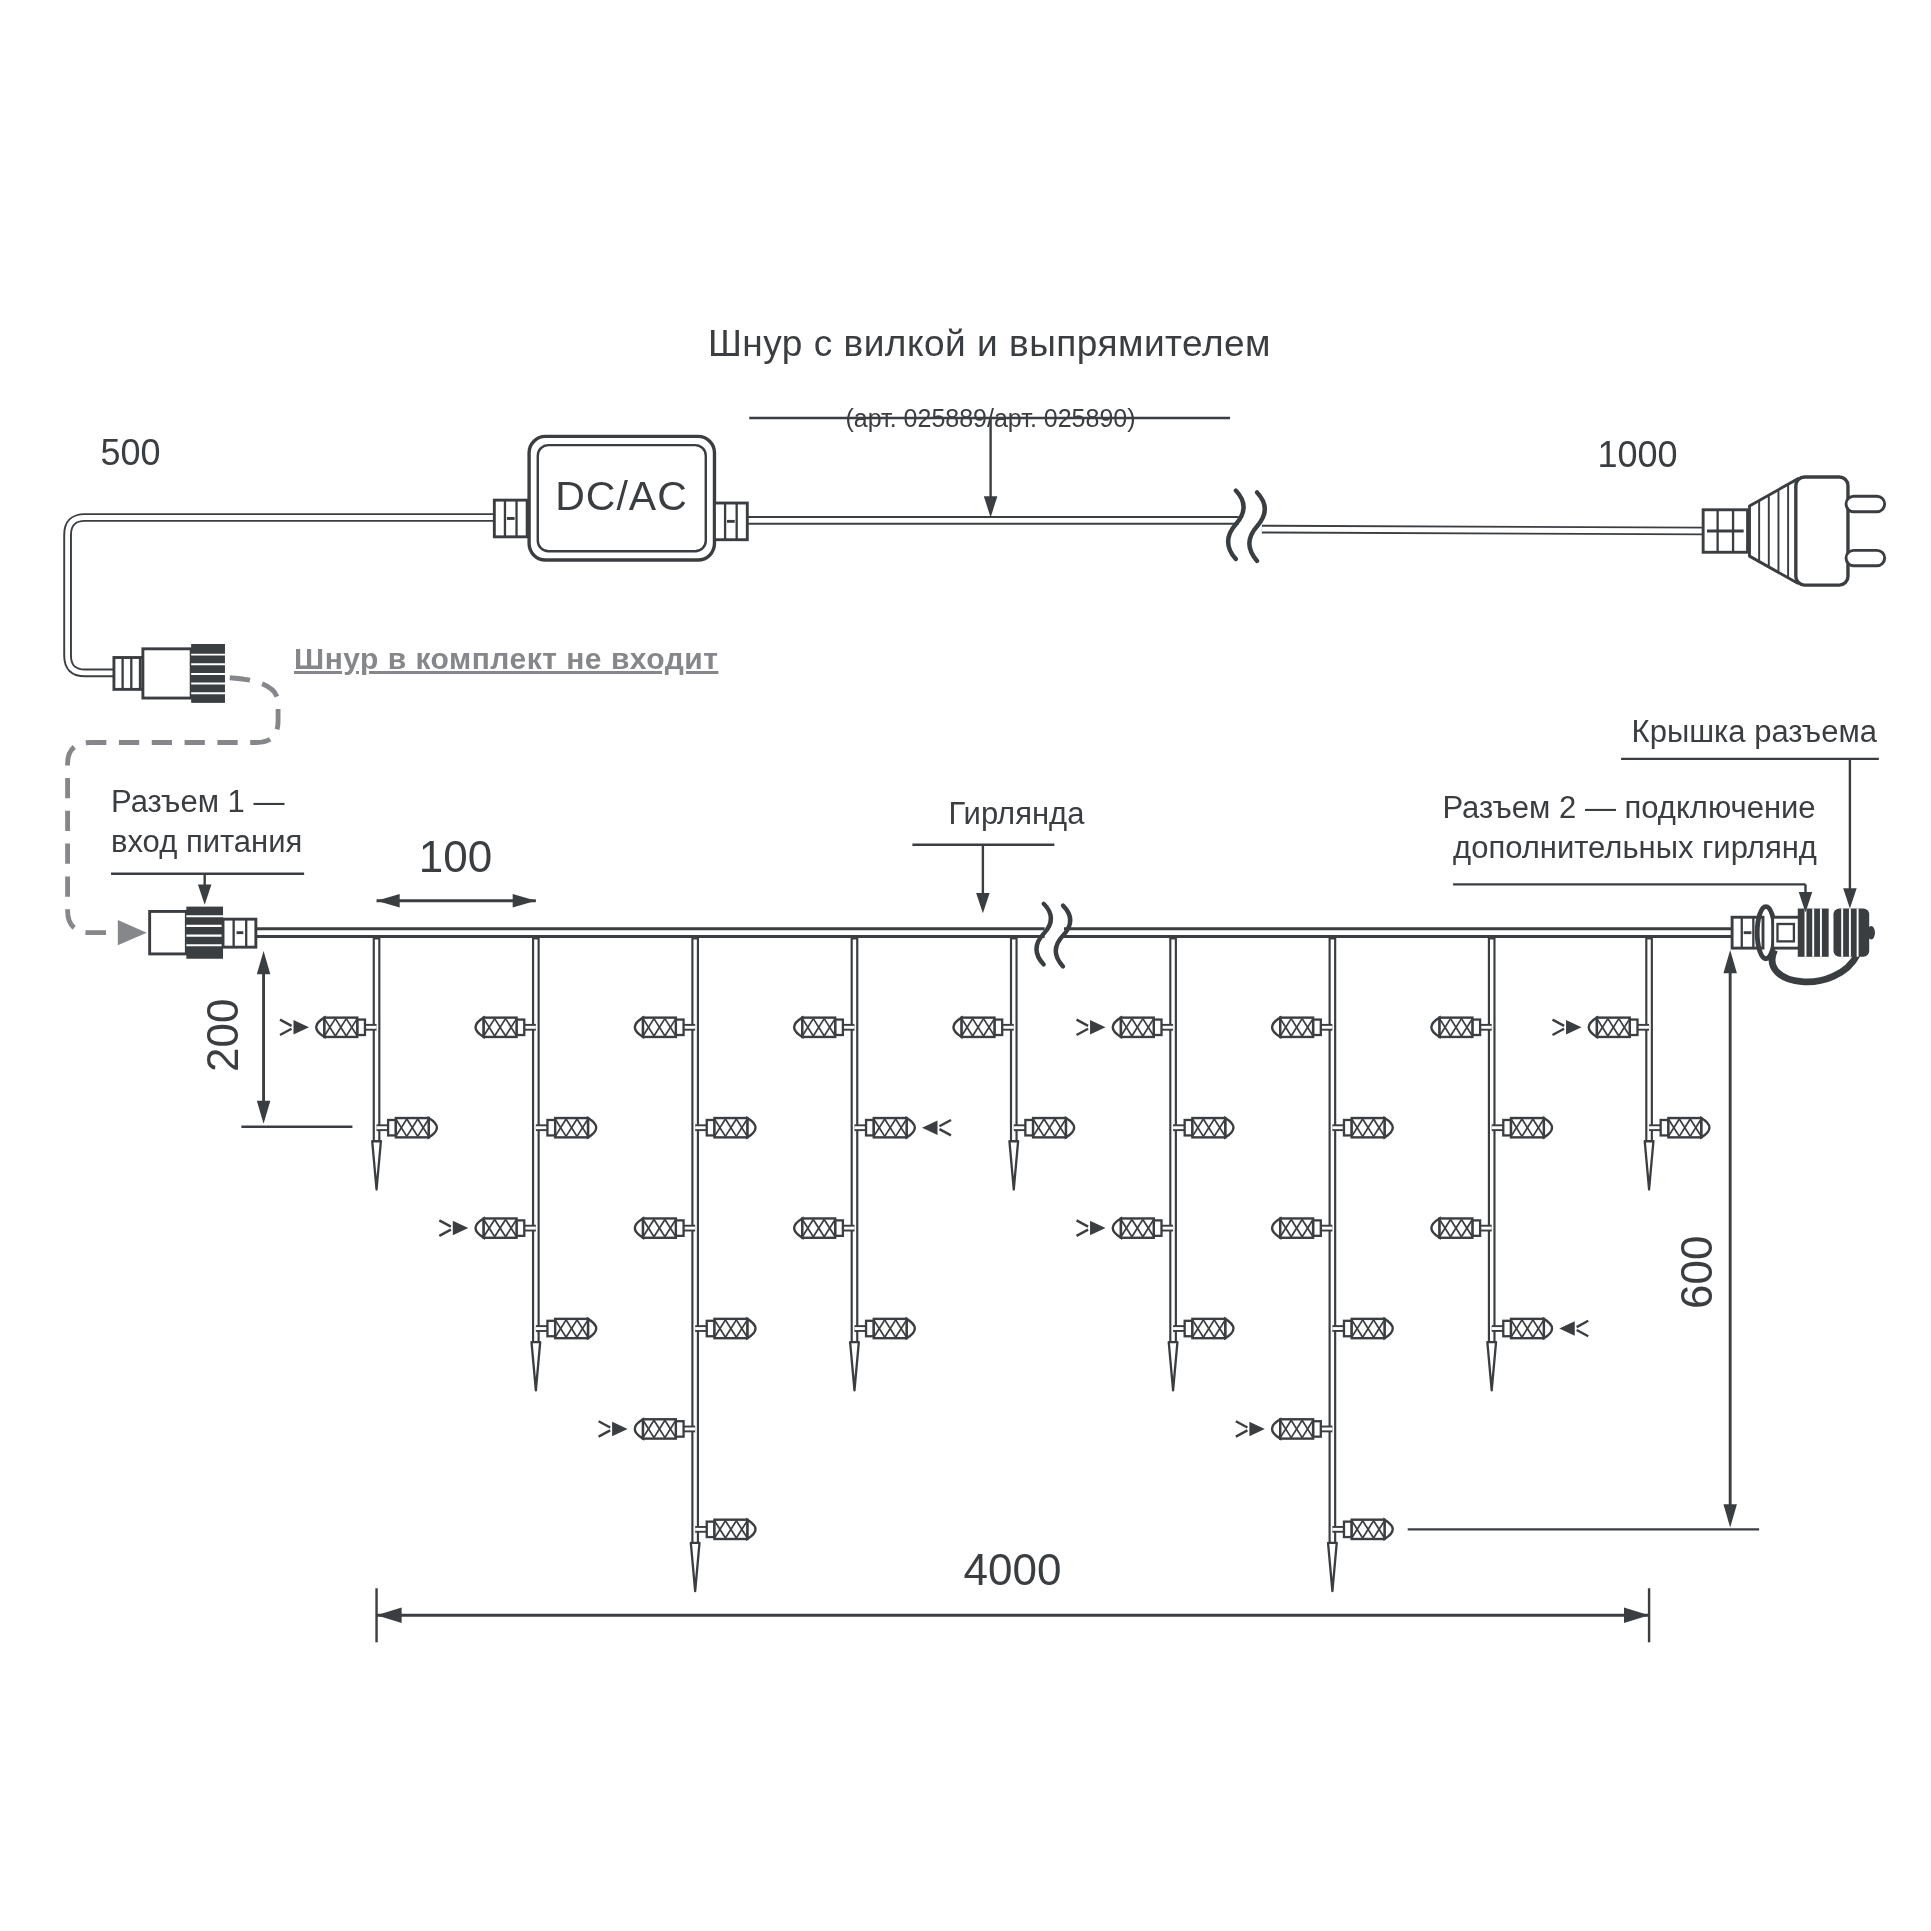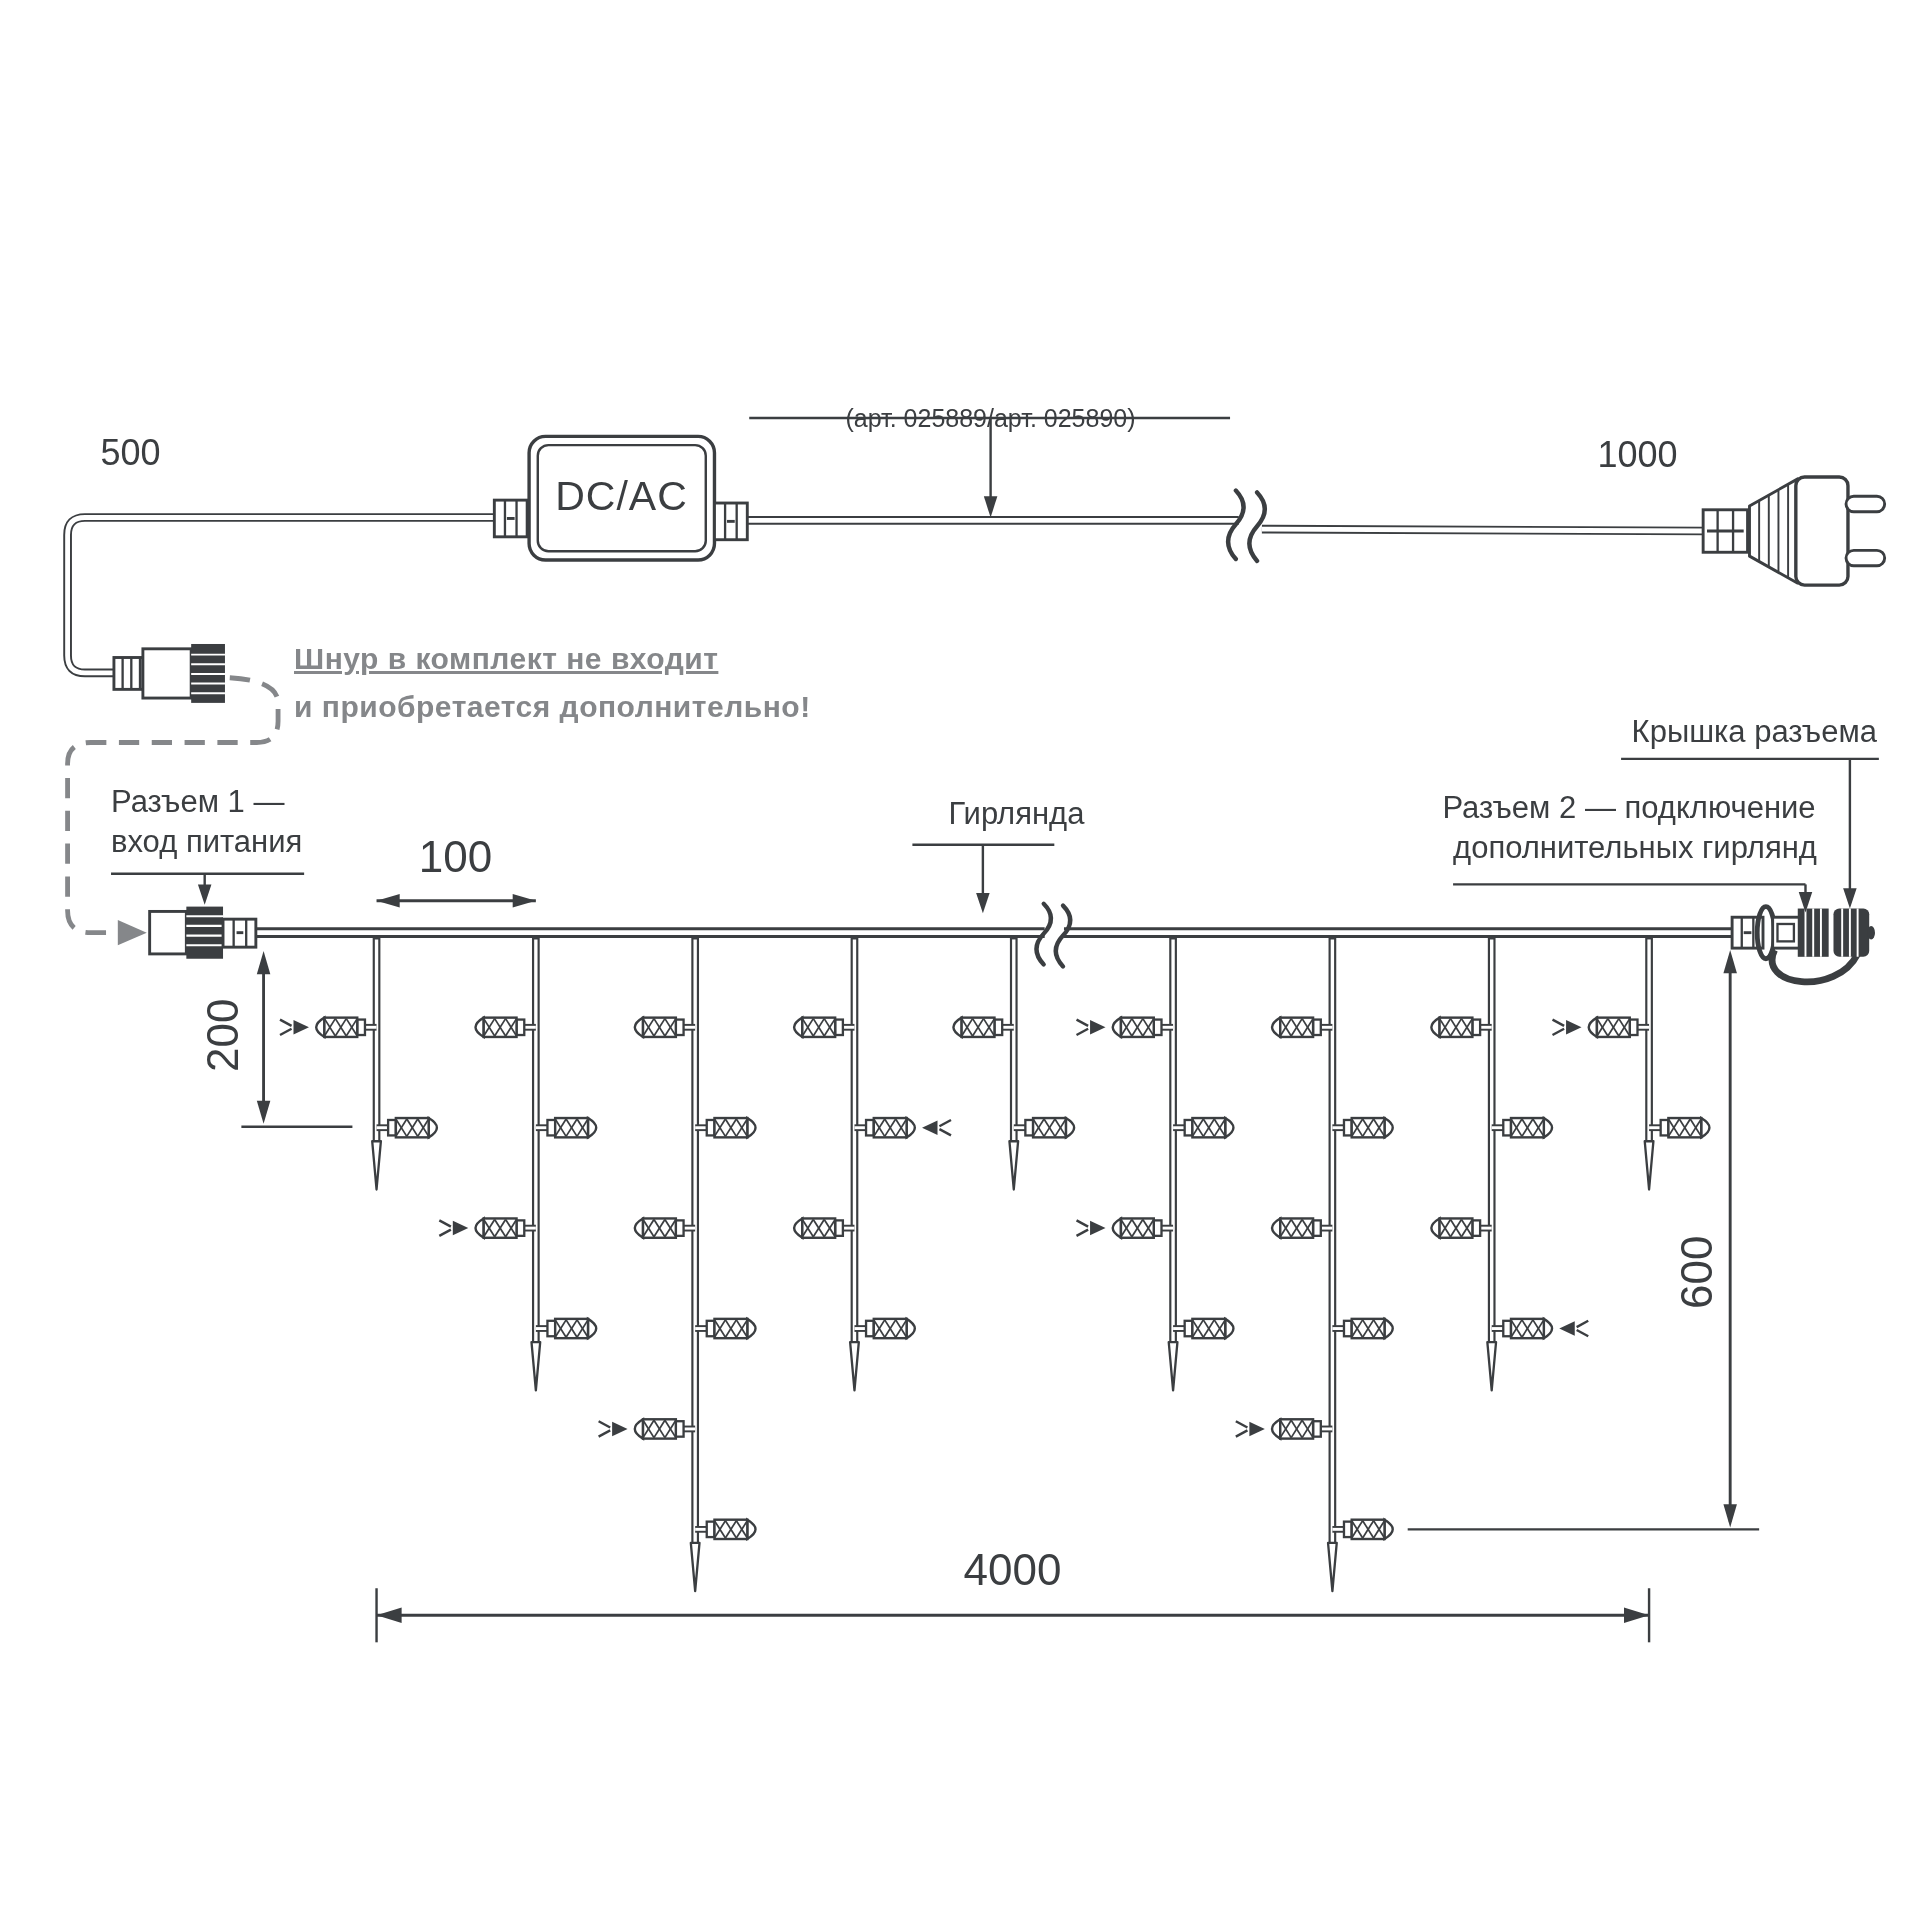--- a/index.html
+++ b/index.html
@@ -597,28 +597,28 @@
 
     <g>
       <path d="M 390 1673 H 1708" stroke="currentColor" stroke-width="3"></path>
       <path d="M 390 1673 L 416 1665 L 416 1681 Z" fill="currentColor"></path>
       <path d="M 1708 1673 L 1682 1665 L 1682 1681 Z" fill="currentColor"></path>
       <path d="M 390 1645 V 1701" stroke="currentColor" stroke-width="2.5"></path>
       <path d="M 1708 1645 V 1701" stroke="currentColor" stroke-width="2.5"></path>
     </g>
   </svg>
 
+  <div class="lbl f-title center" style="left:700px; top:324px; width:579px;">Шнур с вилкой и выпрямителем</div>
   <div class="lbl f-sub center" style="left:701px; top:369px; width:579px;margin-top:36px;">(арт. 025889/арт. 025890)</div>
 
   <div class="lbl f-dimL center" style="left:58px; top:434px; width:145px;">500</div>
   <div class="lbl f-dimL center" style="left:1541px; top:436px; width:193px;">1000</div>
   <div class="lbl f-box center" style="left:529px; top:475px; width:185px;">DC/AC</div>
 
   <div class="lbl f-note gray" style="left:294px; top:643px;text-decoration:underline;">Шнур в комплект не входит</div>
-  <div class="lbl f-note gray" style="left:294px; top:691px;">и приобретается дополнительно!</div>
 
   <div class="lbl f-lab" style="left:111px; top:786px;">Разъем 1 —</div>
   <div class="lbl f-lab" style="left:111px; top:826px;">вход питания</div>
 
   <div class="lbl f-lab center" style="left:920px; top:798px; width:193px;">Гирлянда</div>
 
   <div class="lbl f-lab right" style="left:1587px; top:716px; width:290px;">Крышка разъема</div>
   <div class="lbl f-lab center" style="left:1436px; top:792px; width:386px;">Разъем 2 — подключение</div>
   <div class="lbl f-lab center" style="left:1442px; top:832px; width:386px;text-align:center;">дополнительных гирлянд</div>
 

